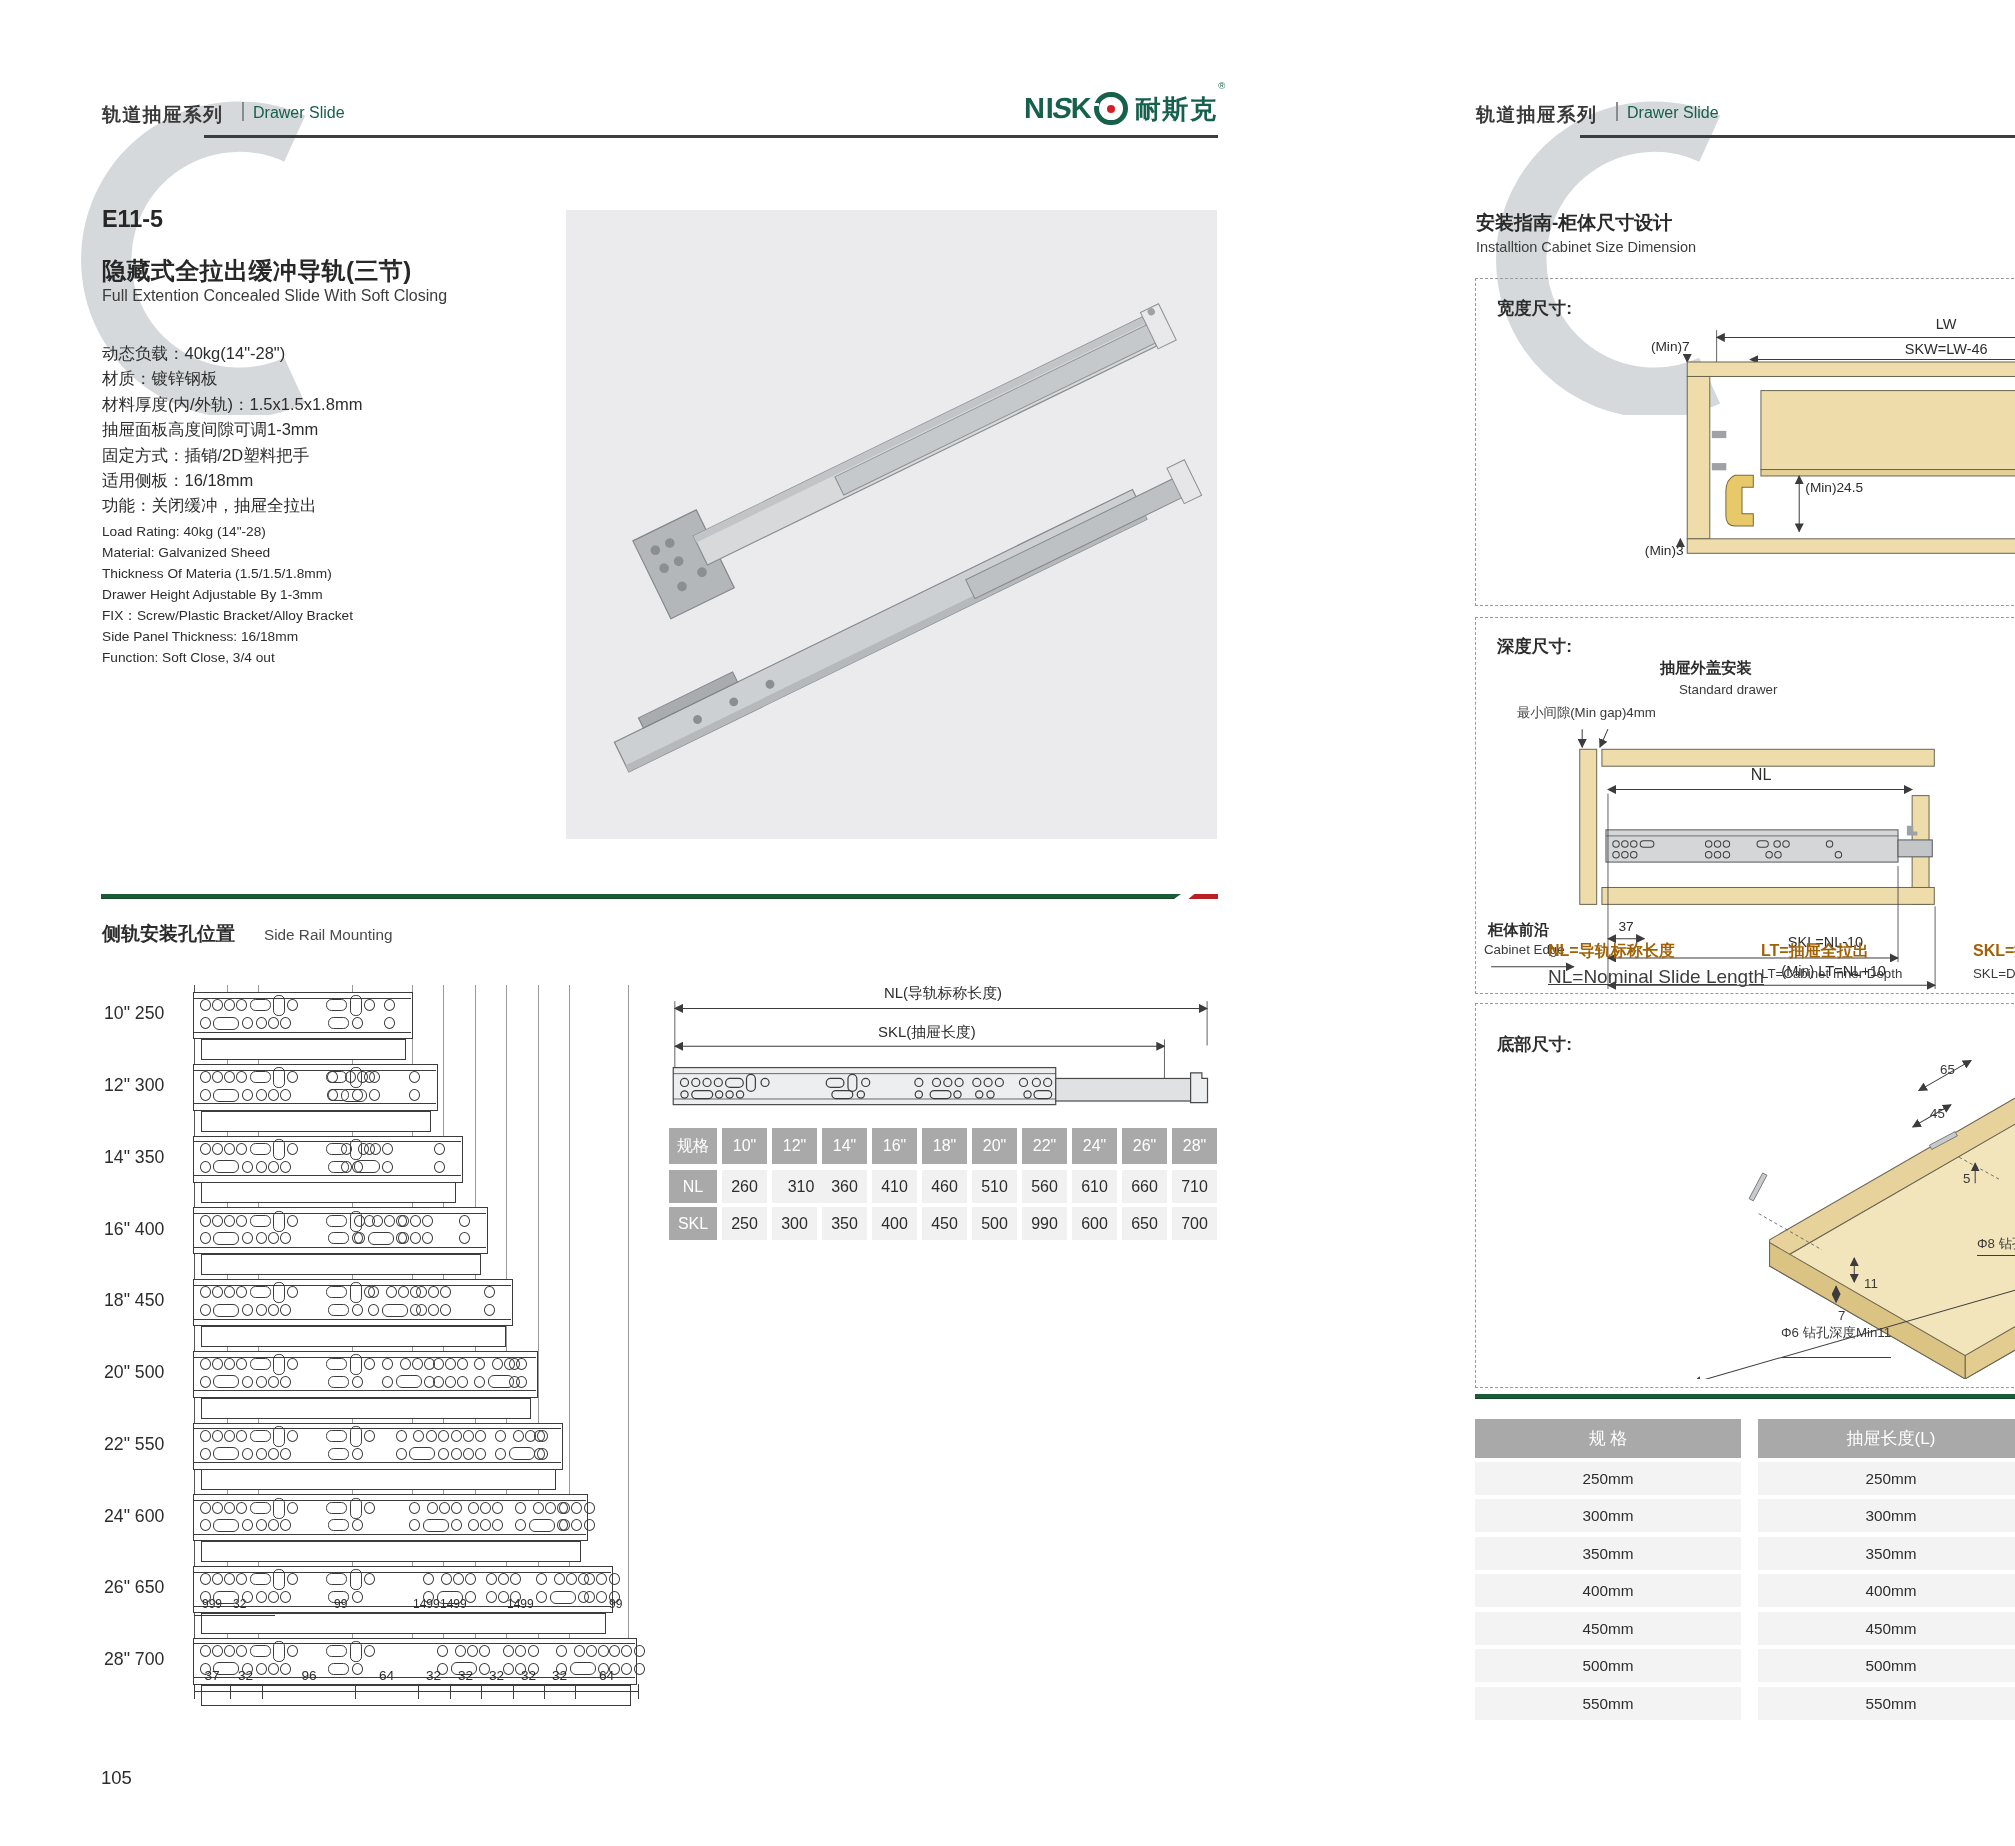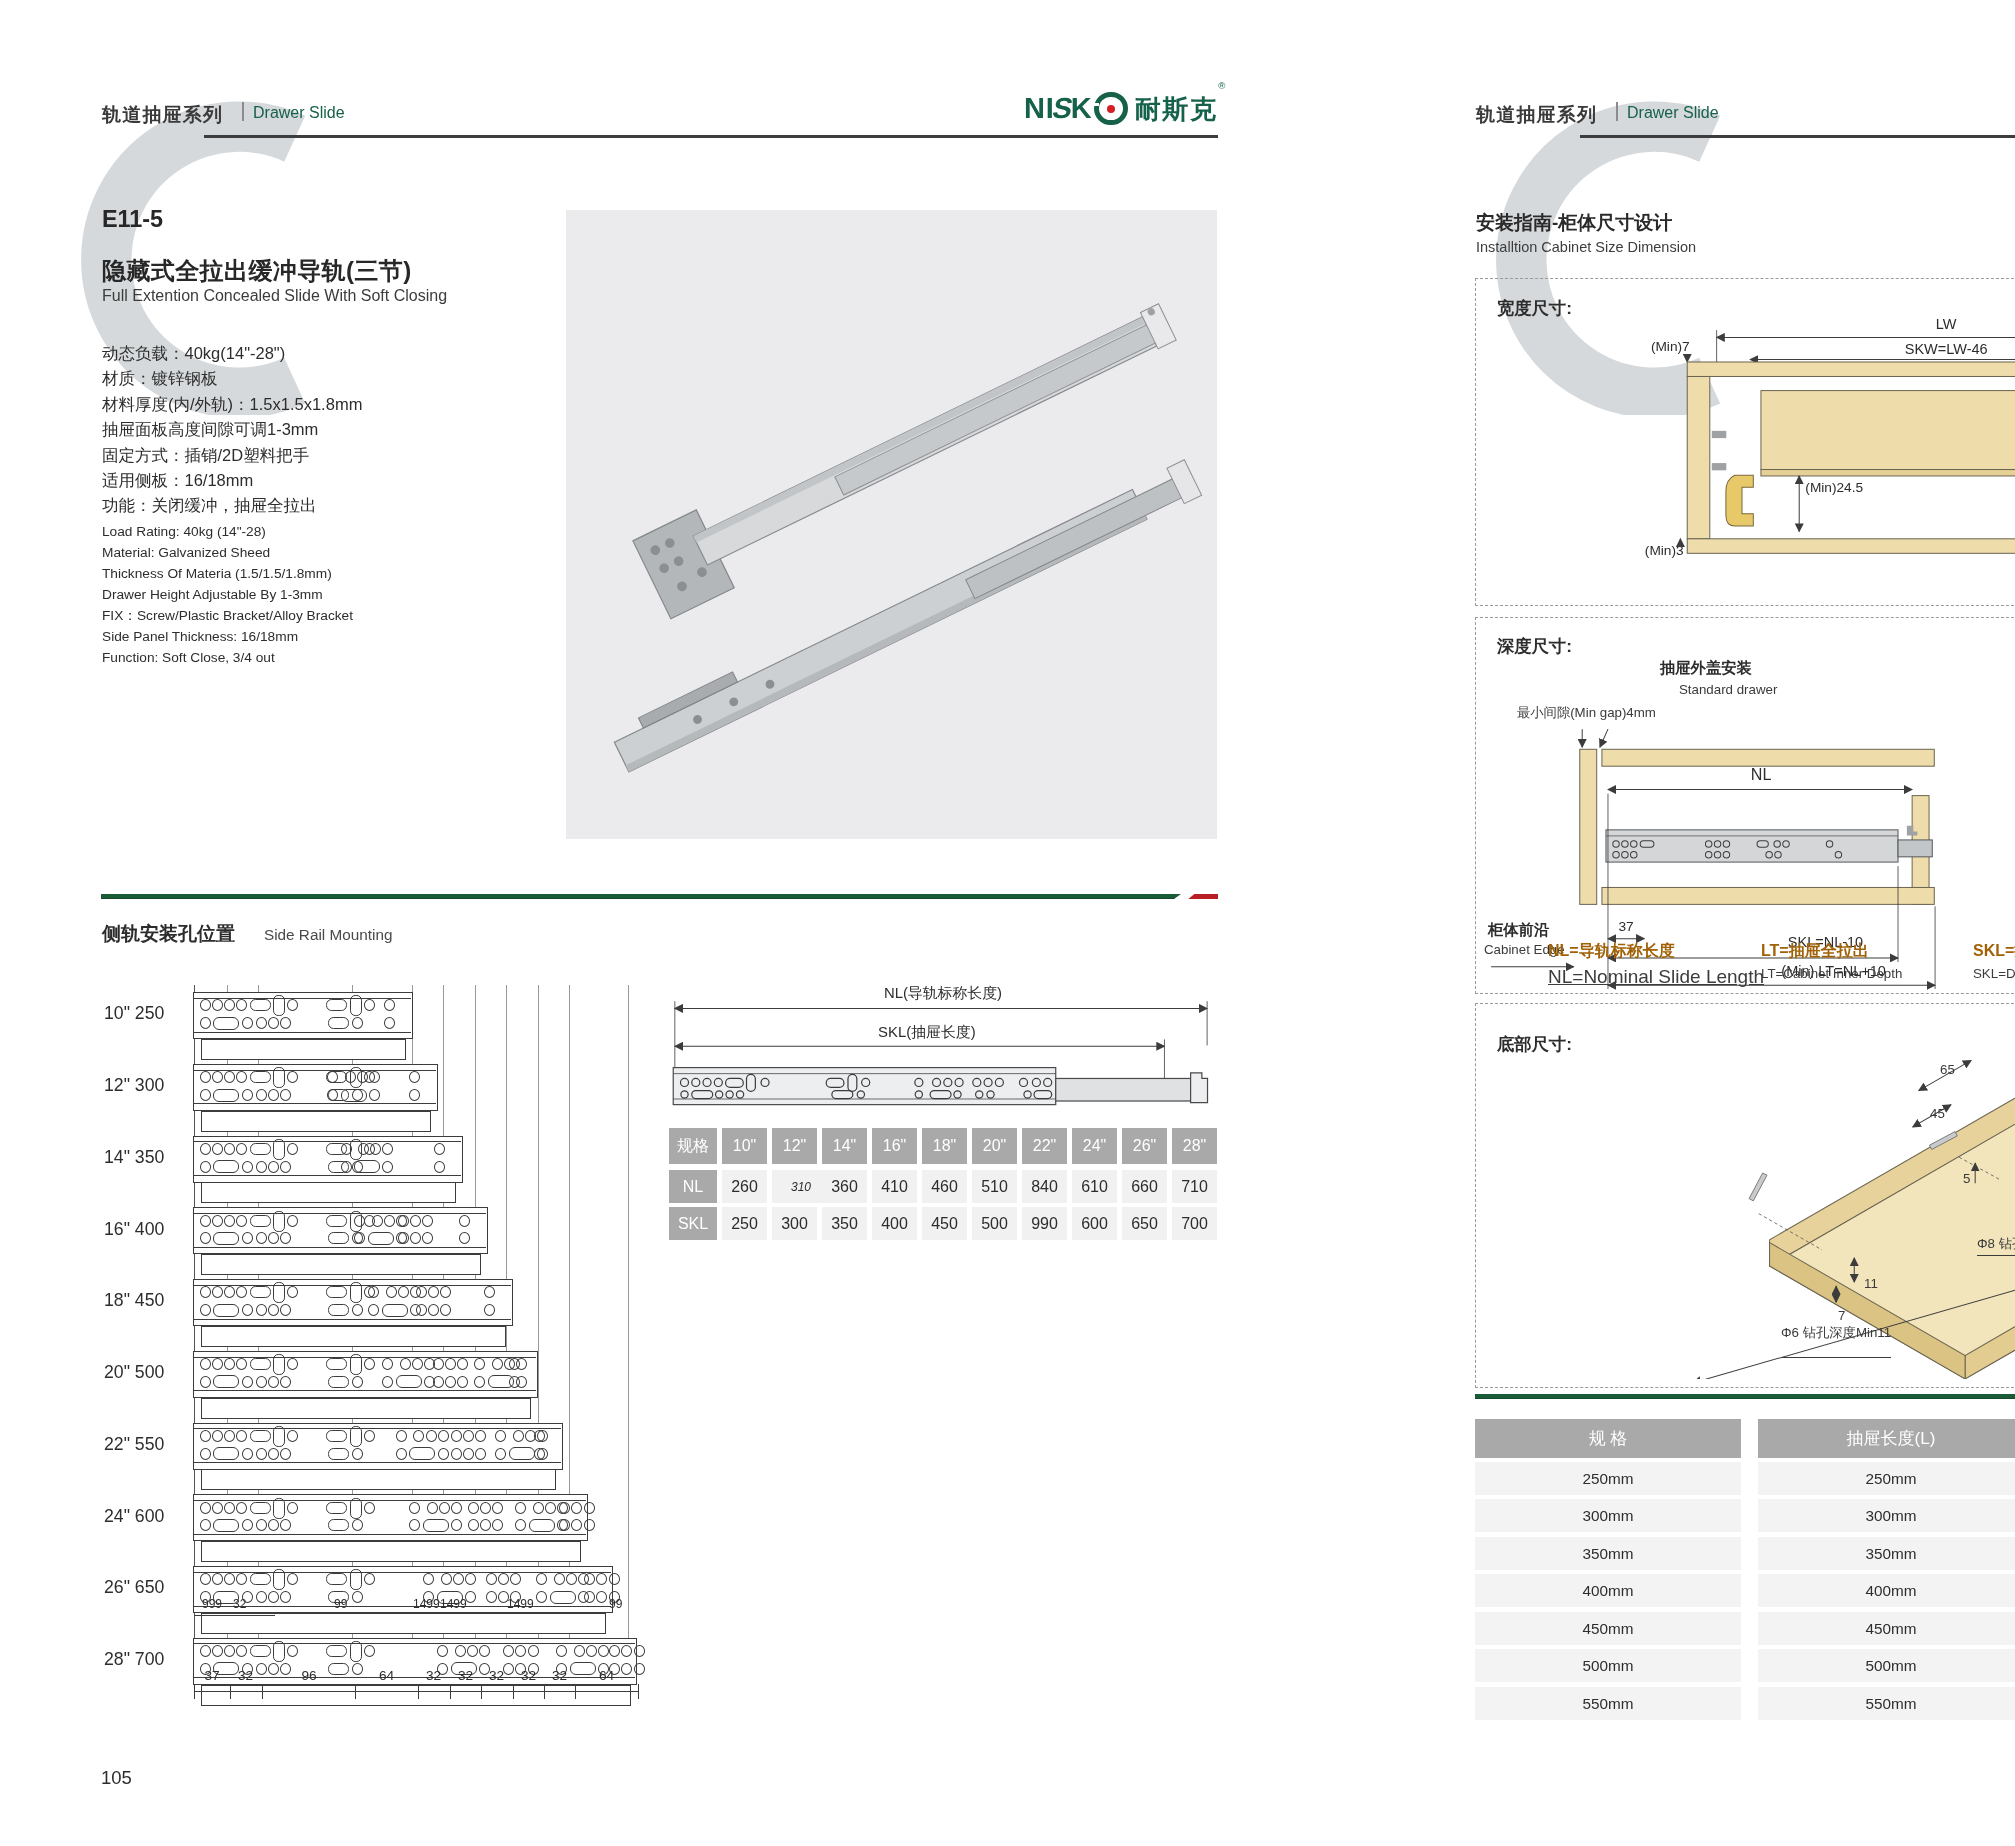--- a/index.html
+++ b/index.html
@@ -647,26 +647,26 @@
       <div class="abs tbl-h" style="left: 822px; top: 1128px; width: 45px; height: 36px; font-size: 16px;">14"</div>
       <div class="abs tbl-h" style="left: 872px; top: 1128px; width: 45px; height: 36px; font-size: 16px;">16"</div>
       <div class="abs tbl-h" style="left: 922px; top: 1128px; width: 45px; height: 36px; font-size: 16px;">18"</div>
       <div class="abs tbl-h" style="left: 972px; top: 1128px; width: 45px; height: 36px; font-size: 16px;">20"</div>
       <div class="abs tbl-h" style="left: 1022px; top: 1128px; width: 45px; height: 36px; font-size: 16px;">22"</div>
       <div class="abs tbl-h" style="left: 1072px; top: 1128px; width: 45px; height: 36px; font-size: 16px;">24"</div>
       <div class="abs tbl-h" style="left: 1122px; top: 1128px; width: 45px; height: 36px; font-size: 16px;">26"</div>
       <div class="abs tbl-h" style="left: 1172px; top: 1128px; width: 45px; height: 36px; font-size: 16px;">28"</div>
       <div class="abs tbl-h" style="left: 669px; top: 1170px; width: 48px; height: 33px; font-size: 16px;">NL</div>
       <div class="abs tbl-c" style="left: 722px; top: 1170px; width: 45px; height: 33px; font-size: 16px;">260</div>
-      <div class="abs tbl-c" style="left: 772px; top: 1170px; width: 58px; height: 33px; font-size: 12px; font-style: italic;">310</div>
+      <div class="abs tbl-c" style="left: 772px; top: 1170px; width: 58px; height: 33px; font-size: 16px;">310</div>
       <div class="abs tbl-c" style="left: 822px; top: 1170px; width: 45px; height: 33px; font-size: 16px;">360</div>
       <div class="abs tbl-c" style="left: 872px; top: 1170px; width: 45px; height: 33px; font-size: 16px;">410</div>
       <div class="abs tbl-c" style="left: 922px; top: 1170px; width: 45px; height: 33px; font-size: 16px;">460</div>
       <div class="abs tbl-c" style="left: 972px; top: 1170px; width: 45px; height: 33px; font-size: 16px;">510</div>
-      <div class="abs tbl-c" style="left: 1022px; top: 1170px; width: 45px; height: 33px; font-size: 16px;">840</div>
+      <div class="abs tbl-c" style="left: 1022px; top: 1170px; width: 45px; height: 33px; font-size: 16px;">560</div>
       <div class="abs tbl-c" style="left: 1072px; top: 1170px; width: 45px; height: 33px; font-size: 16px;">610</div>
       <div class="abs tbl-c" style="left: 1122px; top: 1170px; width: 45px; height: 33px; font-size: 16px;">660</div>
       <div class="abs tbl-c" style="left: 1172px; top: 1170px; width: 45px; height: 33px; font-size: 16px;">710</div>
       <div class="abs tbl-h" style="left: 669px; top: 1207px; width: 48px; height: 33px; font-size: 16px;">SKL</div>
       <div class="abs tbl-c" style="left: 722px; top: 1207px; width: 45px; height: 33px; font-size: 16px;">250</div>
       <div class="abs tbl-c" style="left: 772px; top: 1207px; width: 45px; height: 33px; font-size: 16px;">300</div>
       <div class="abs tbl-c" style="left: 822px; top: 1207px; width: 45px; height: 33px; font-size: 16px;">350</div>
       <div class="abs tbl-c" style="left: 872px; top: 1207px; width: 45px; height: 33px; font-size: 16px;">400</div>
       <div class="abs tbl-c" style="left: 922px; top: 1207px; width: 45px; height: 33px; font-size: 16px;">450</div>
       <div class="abs tbl-c" style="left: 972px; top: 1207px; width: 45px; height: 33px; font-size: 16px;">500</div>

